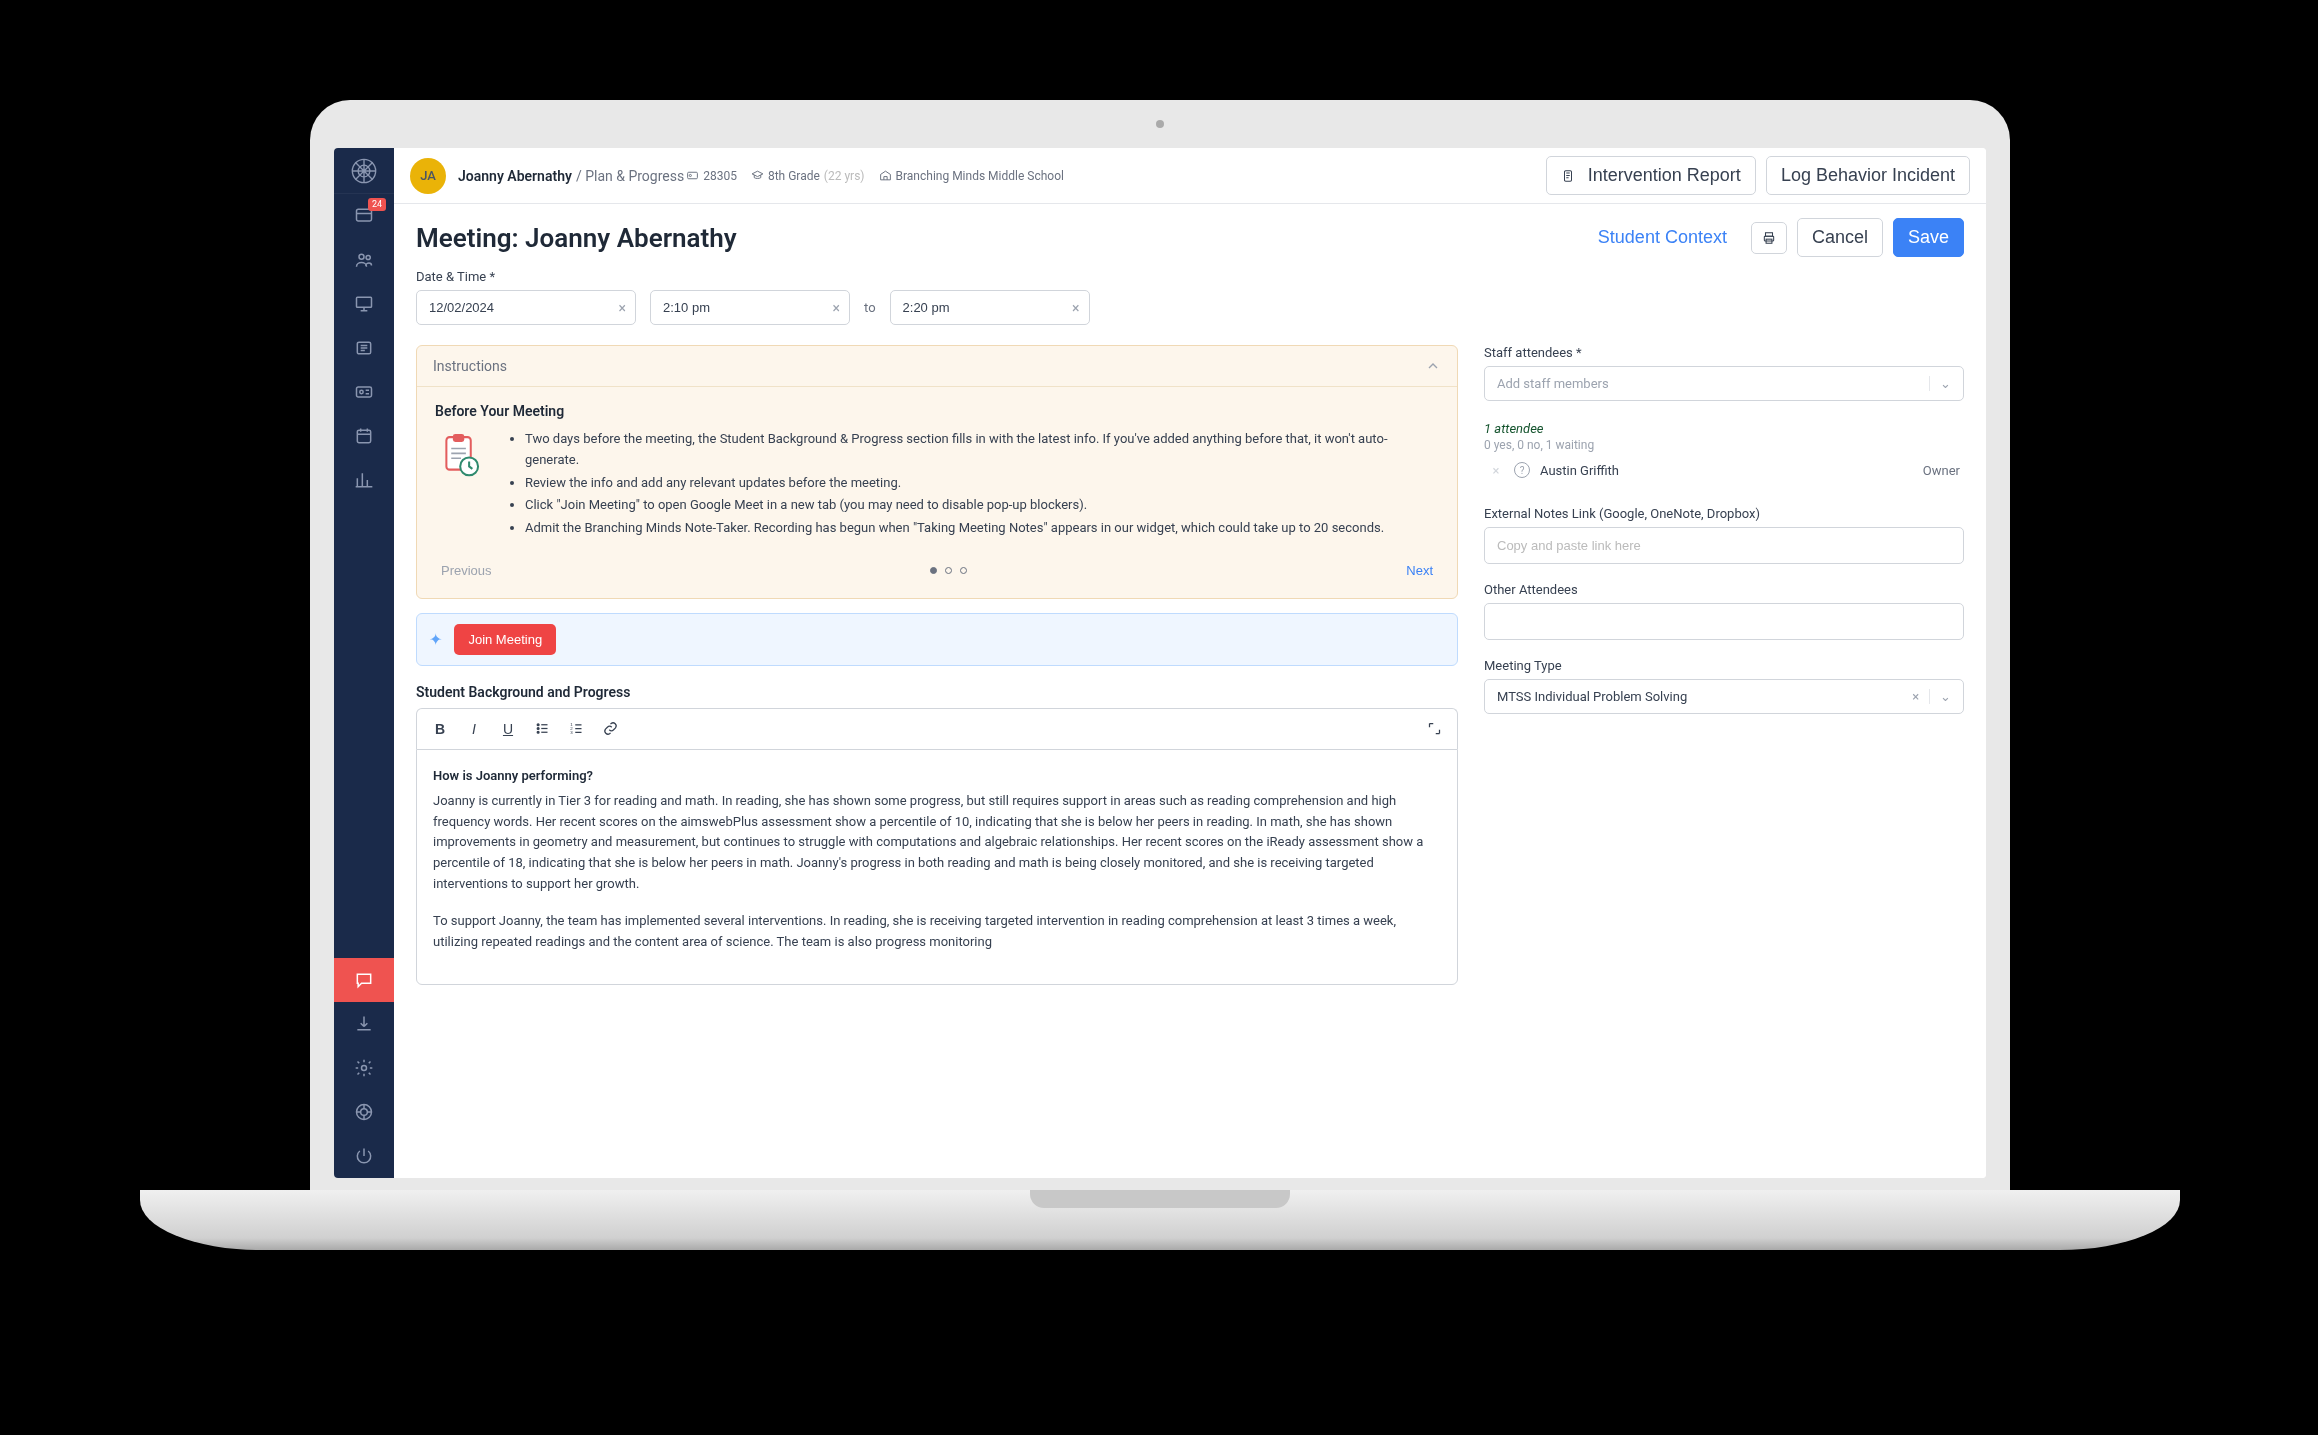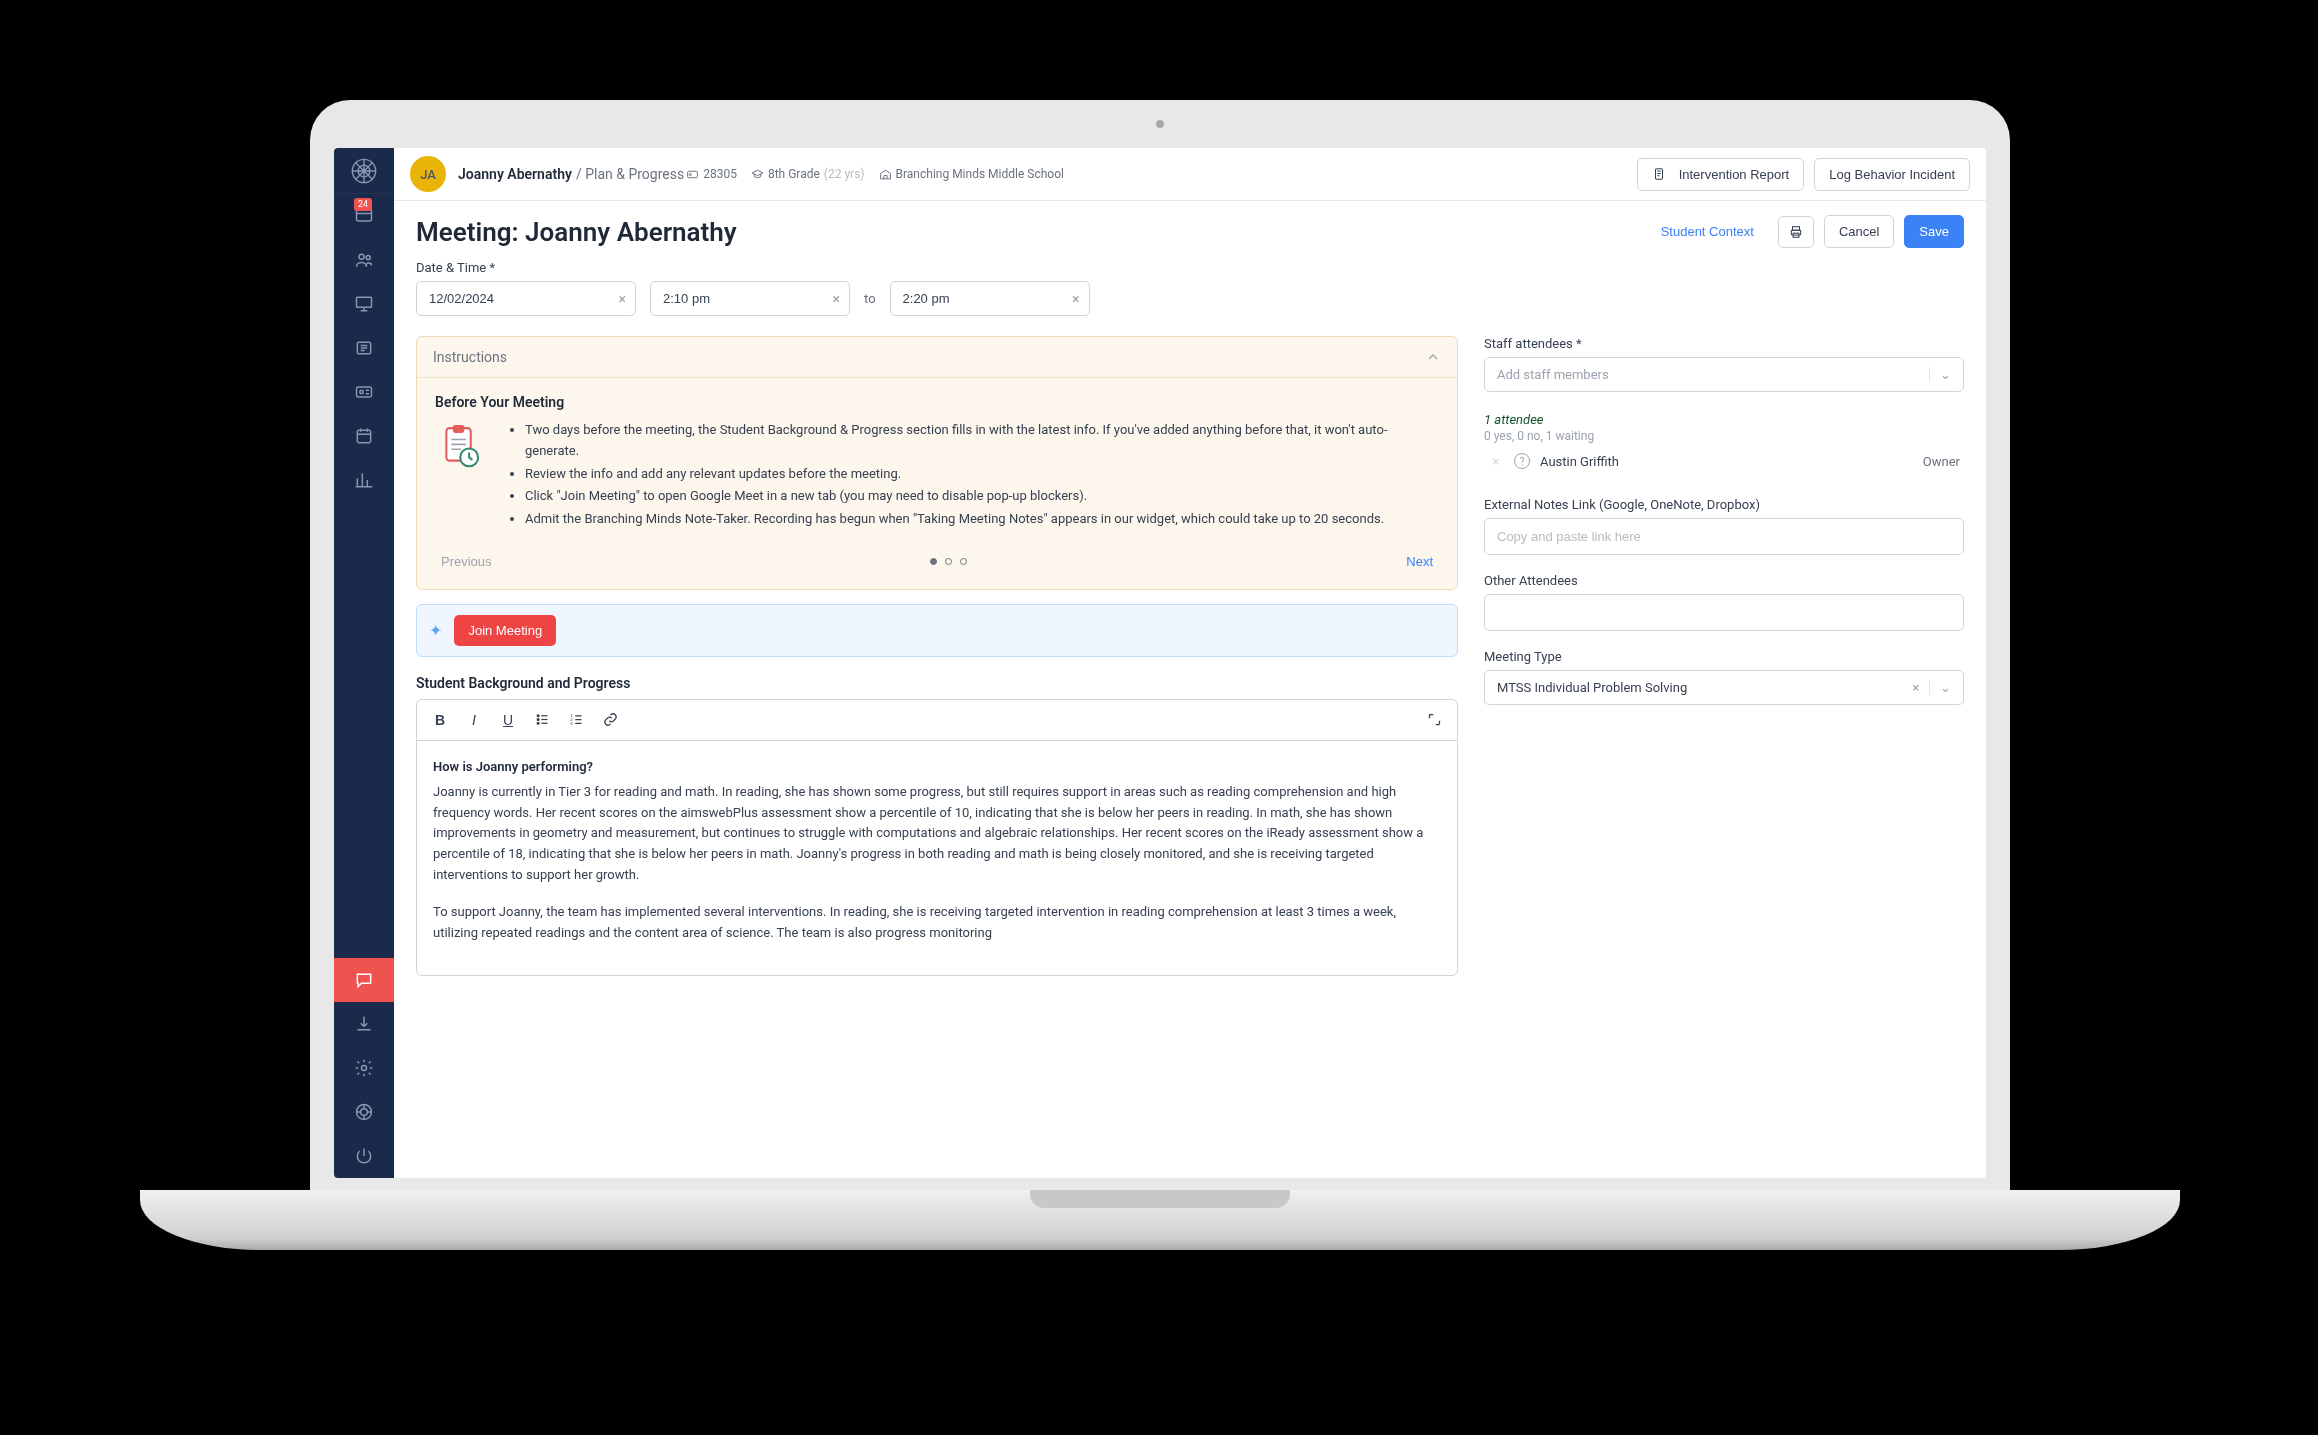--- a/index.html
+++ b/index.html
@@ -82,21 +82,21 @@
   color: #8a96b0;
   position: relative;
   cursor: pointer;
 }
 .sidebar-item.active { background: #ef5350; color: #fff; }
 .sidebar-item svg { width: 20px; height: 20px; }
 .sidebar-spacer { flex: 1; }
 .badge {
   position: absolute;
   top: 4px;
-  right: 22px;
+  right: 8px;
   background: #ef5350;
   color: #fff;
   font-size: 9px;
   padding: 1px 4px;
   border-radius: 3px;
   line-height: 1.2;
 }
 .main { flex: 1; display: flex; flex-direction: column; overflow: hidden; background:#fff; }
 .topbar {
   display: flex;
@@ -123,21 +123,21 @@
 .student-meta-row { display: flex; align-items: center; gap: 14px; font-size: 12px; color: #6b7280; }
 .meta-item { display: flex; align-items: center; gap: 4px; }
 .meta-item svg { width: 13px; height: 13px; }
 .yrs { color: #bbb; }
 .topbar-actions { margin-left: auto; display: flex; gap: 10px; }
 .btn {
   border: 1px solid #d1d5db;
   background: #fff;
   padding: 8px 14px;
   border-radius: 5px;
-  font-size: 13px;
+  font-size: 18px;
   color: #374151;
   cursor: pointer;
   display: flex;
   align-items: center;
   gap: 13px;
 }
 .btn svg { width: 14px; height: 14px; }
 .btn.primary { background: #3b82f6; color: #fff; border-color: #3b82f6; }
 .btn.link { border: none; background: none; color: #3b82f6; }
 .btn.icon-only { padding: 8px 10px; }

